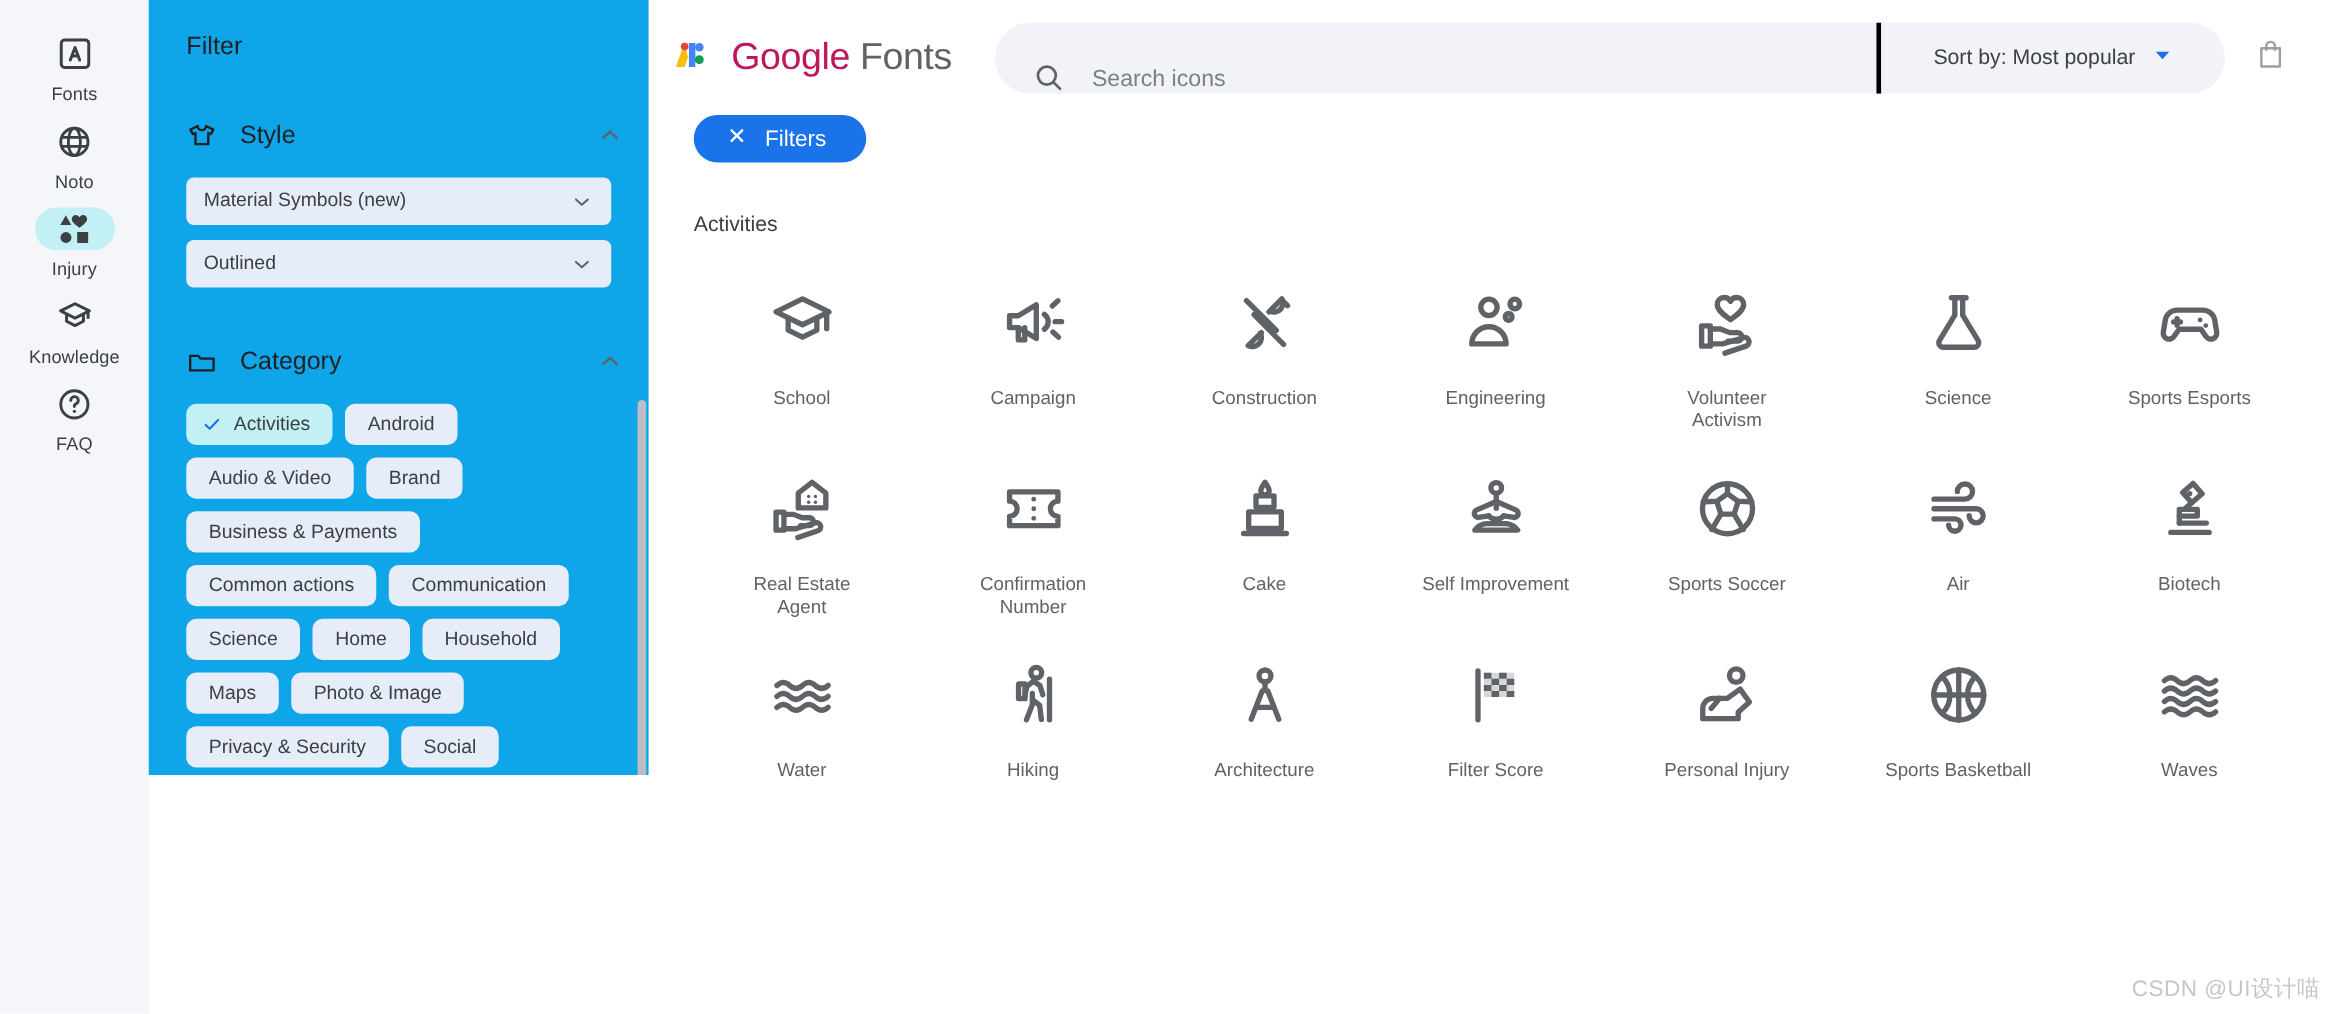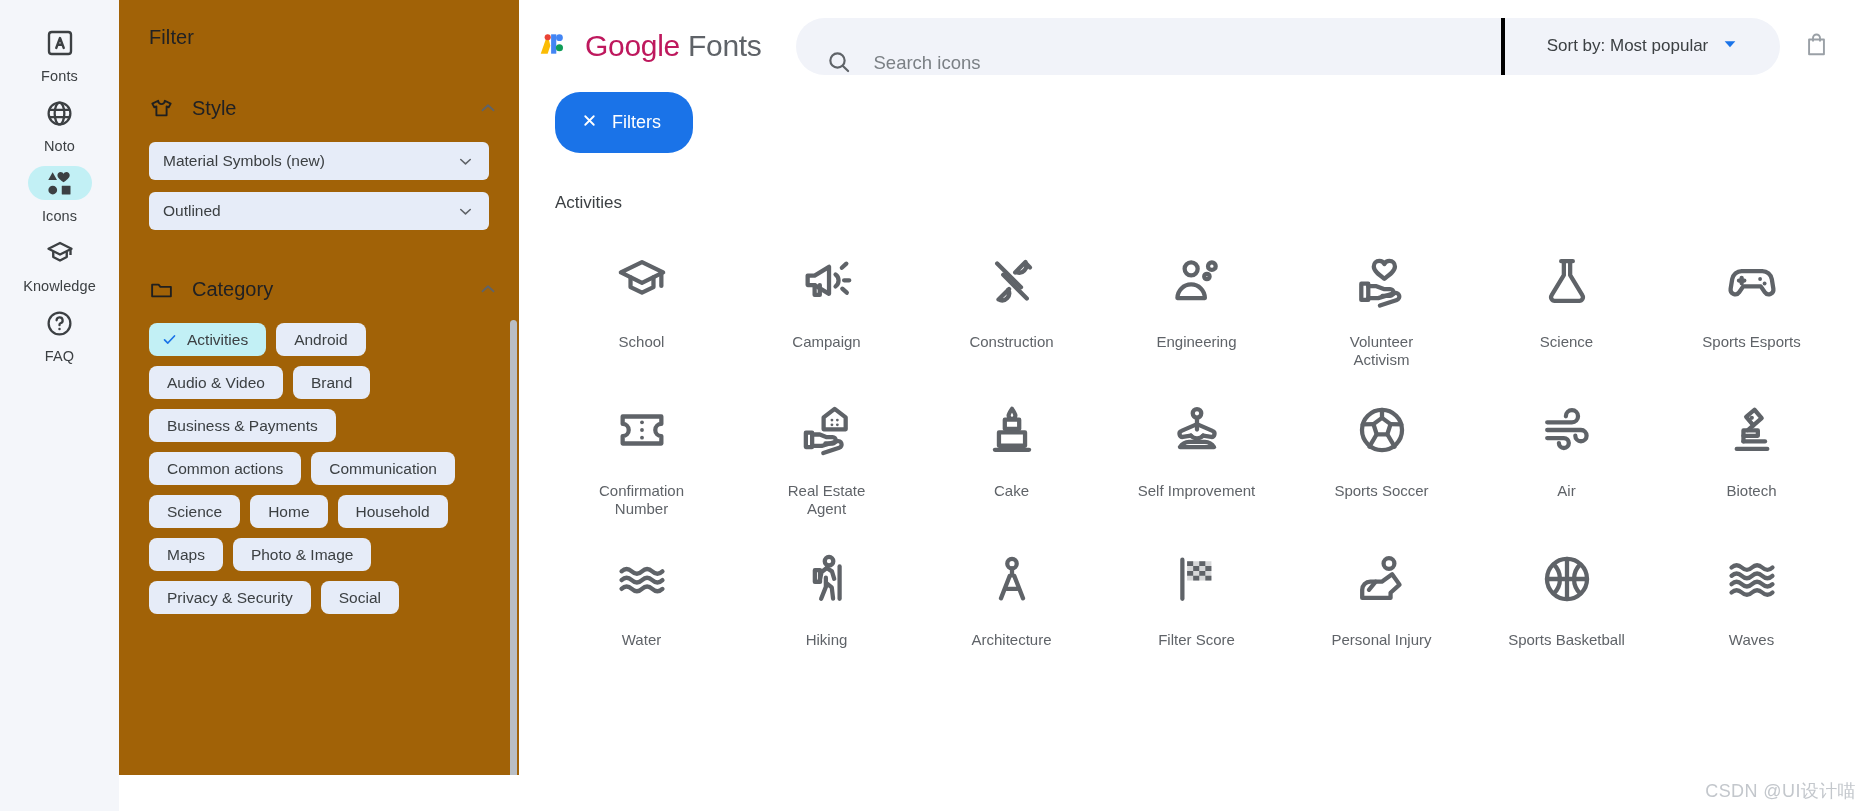--- a/index.html
+++ b/index.html
@@ -48,22 +48,22 @@
     font-size: 14.5px;
     color: #3c4043;
     margin-top: 8px;
     letter-spacing: .1px;
   }
 
   
   .filter-panel {
     width: 400px;
     min-width: 400px;
-    height: 775px;
-    background: #a16207;
+    height: 620px;
+    background: #0ea5e9;
     position: relative;
     padding: 26px 0 4px 0;
     overflow: hidden;
   }
   .filter-title {
     font-size: 20px;
     color: #202124;
     padding-left: 30px;
     margin-bottom: 48px;
     letter-spacing: .1px;
@@ -207,21 +207,21 @@
     width: 72px;
     display: flex;
     align-items: center;
     justify-content: center;
     color: #9aa0a6;
     cursor: pointer;
   }
 
   .filters-btn {
     margin: 0 0 0 36px;
-    height: 61px;
+    height: 38px;
     background: #1a73e8;
     color: #fff;
     border: 0;
     border-radius: 25px;
     padding: 0 32px 0 26px;
     display: inline-flex;
     align-items: center;
     gap: 14px;
     font-family: "Liberation Sans", sans-serif;
     font-size: 18px;
@@ -305,21 +305,21 @@
 
     <div class="rail-item active">
       <div class="rail-ico">
         <svg width="30" height="30" viewBox="0 0 24 24" fill="currentColor">
           <path d="M6.1 3.4 2.6 9.6h7z"></path>
           <path d="M17.2 3.2c-1.05 0-1.95.62-2.35 1.5-.4-.88-1.3-1.5-2.35-1.5-1.43 0-2.55 1.13-2.55 2.56 0 2.1 2.55 3.9 4.9 5.64 2.35-1.74 4.9-3.54 4.9-5.64 0-1.43-1.12-2.56-2.55-2.56z"></path>
           <circle cx="6.2" cy="17.6" r="3.5"></circle>
           <rect x="13.4" y="14.1" width="7" height="7" rx=".3"></rect>
         </svg>
       </div>
-      <div class="rail-label">Icons</div>
+      <div class="rail-label">Injury</div>
     </div>
 
     <div class="rail-item">
       <div class="rail-ico">
         <svg width="30" height="30" viewBox="0 0 24 24" fill="none" stroke="currentColor" stroke-width="1.9" stroke-linejoin="round">
           <path d="M12 4 2.8 8.6 12 13.2l9.2-4.6z"></path>
           <path d="M6.6 10.8v4.4L12 18l5.4-2.8v-4.4"></path>
           <path d="M20.4 9v4.6"></path>
         </svg>
       </div>
@@ -569,46 +569,46 @@
               <path d="M7.4 10.6v2.4M6.2 11.8h2.4"></path>
               <circle cx="15.6" cy="11.1" r=".85" fill="currentColor" stroke="none"></circle>
               <circle cx="17.6" cy="13.1" r=".85" fill="currentColor" stroke="none"></circle>
             </svg>
           </div>
           <div class="cell-label">Sports Esports</div>
         </div>
         <div class="cell">
           <div class="cell-ico">
             <svg width="54" height="54" viewBox="0 0 24 24" fill="none" stroke="currentColor" stroke-width="1.9" stroke-linecap="round" stroke-linejoin="round">
-              <path d="M3.4 6h17.2v3.3a2.7 2.7 0 0 0 0 5.4V18H3.4v-3.3a2.7 2.7 0 0 0 0-5.4z"></path>
-              <circle cx="12" cy="8.6" r=".85" fill="currentColor" stroke="none"></circle>
-              <circle cx="12" cy="12" r=".85" fill="currentColor" stroke="none"></circle>
-              <circle cx="12" cy="15.4" r=".85" fill="currentColor" stroke="none"></circle>
-            </svg>
-          </div>
-          <div class="cell-label">Confirmation Number</div>
-        </div>
-        <div class="cell">
-          <div class="cell-ico">
-            <svg width="54" height="54" viewBox="0 0 24 24" fill="none" stroke="currentColor" stroke-width="1.9" stroke-linecap="round" stroke-linejoin="round">
               <path d="M15.4 2.6 10.5 6.4v5.3h9.8V6.4z"></path>
               <circle cx="14.2" cy="7.6" r=".62" fill="currentColor" stroke="none"></circle>
               <circle cx="16.6" cy="7.6" r=".62" fill="currentColor" stroke="none"></circle>
               <circle cx="14.2" cy="9.7" r=".62" fill="currentColor" stroke="none"></circle>
               <circle cx="16.6" cy="9.7" r=".62" fill="currentColor" stroke="none"></circle>
               <path d="M2.6 13.2h2.8v6.4H2.6z"></path>
               <path d="M5.4 14h3.4l3.1 1.2h2.6a1.4 1.4 0 0 1 0 2.8h-3.2"></path>
               <path d="M5.4 19.1h4.2l6.9-2.1a1.5 1.5 0 0 1 1.9.95 1.5 1.5 0 0 1-.95 1.9l-7.1 2.4"></path>
             </svg>
           </div>
           <div class="cell-label">Real Estate Agent</div>
         </div>
         <div class="cell">
           <div class="cell-ico">
             <svg width="54" height="54" viewBox="0 0 24 24" fill="none" stroke="currentColor" stroke-width="1.9" stroke-linecap="round" stroke-linejoin="round">
+              <path d="M3.4 6h17.2v3.3a2.7 2.7 0 0 0 0 5.4V18H3.4v-3.3a2.7 2.7 0 0 0 0-5.4z"></path>
+              <circle cx="12" cy="8.6" r=".85" fill="currentColor" stroke="none"></circle>
+              <circle cx="12" cy="12" r=".85" fill="currentColor" stroke="none"></circle>
+              <circle cx="12" cy="15.4" r=".85" fill="currentColor" stroke="none"></circle>
+            </svg>
+          </div>
+          <div class="cell-label">Confirmation Number</div>
+        </div>
+        <div class="cell">
+          <div class="cell-ico">
+            <svg width="54" height="54" viewBox="0 0 24 24" fill="none" stroke="currentColor" stroke-width="1.9" stroke-linecap="round" stroke-linejoin="round">
               <path d="M12 2.6c.9 1.3 1.5 2.2 1.5 3a1.5 1.5 0 0 1-3 0c0-.8.6-1.7 1.5-3z"></path>
               <path d="M8.8 7.4h6.4v4.1H8.8z"></path>
               <path d="M6.2 13.1h11.6v5.9H6.2z"></path>
               <path d="M4.4 20.8h15.2"></path>
             </svg>
           </div>
           <div class="cell-label">Cake</div>
         </div>
         <div class="cell">
           <div class="cell-ico">

